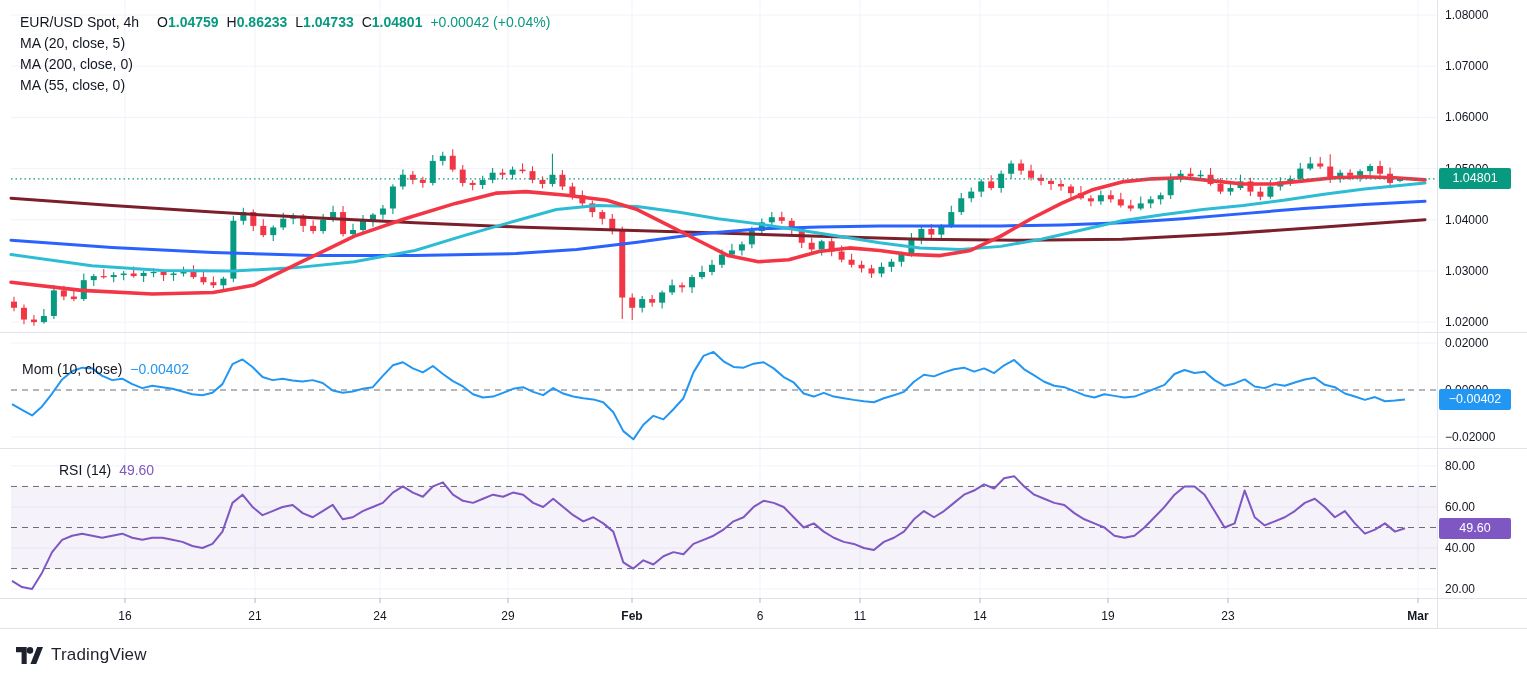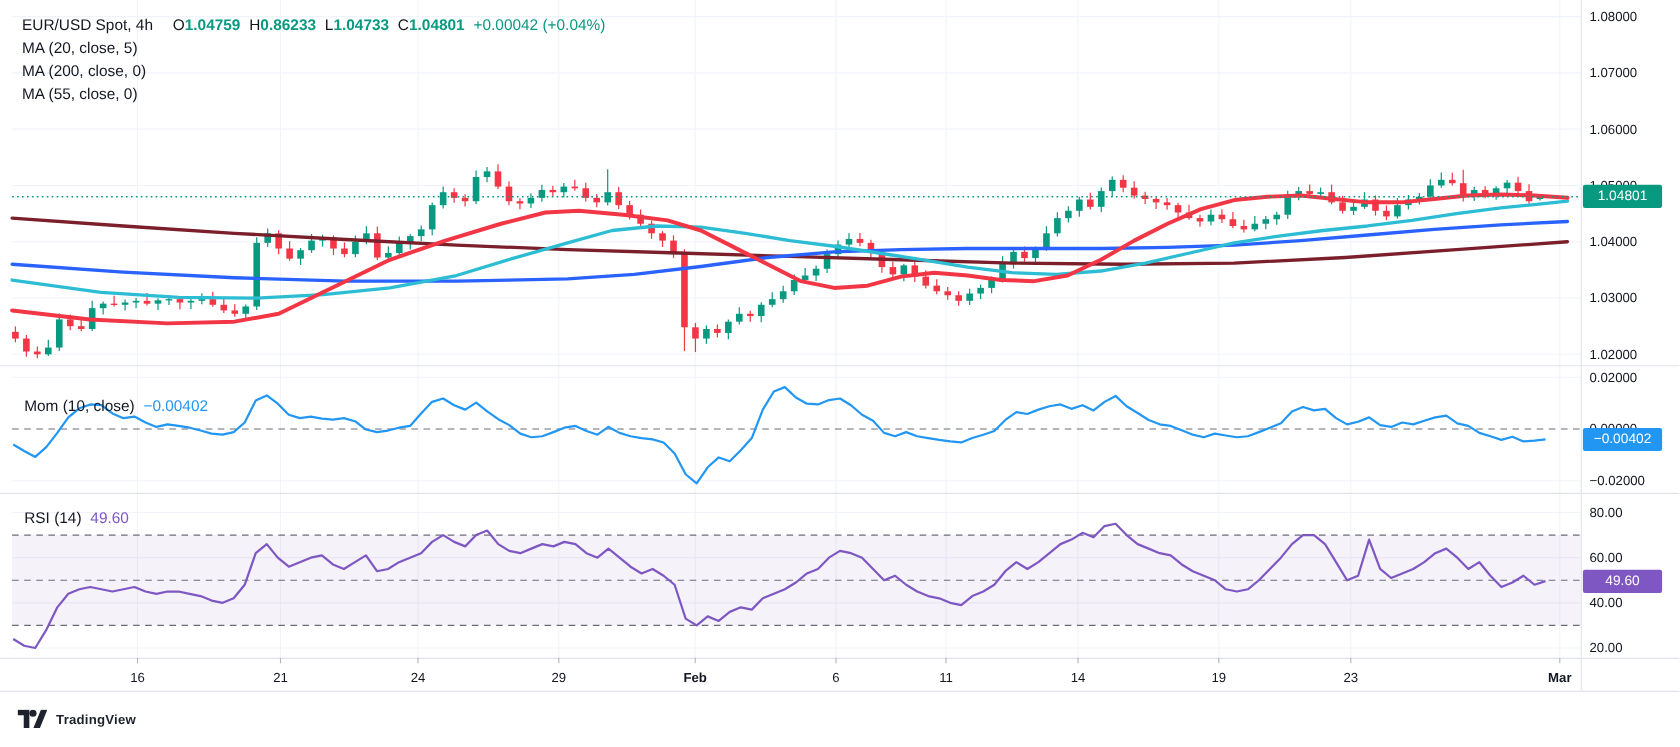--- a/index.html
+++ b/index.html
@@ -11,28 +11,28 @@
   .overlay{position:absolute;left:20px;top:12px;z-index:5;}
   .titleline{font-size:14px;color:#131722;white-space:nowrap;line-height:21px;}
   .titleline .sym{margin-right:10px;}
   .titleline .k{color:#131722;margin-left:8px;}
   .titleline .v{color:#089981;font-weight:bold;}
   .titleline .chg{color:#089981;margin-left:8px;}
   .ma-row{font-size:14px;color:#131722;line-height:21px;}
   .ind-label{position:absolute;left:22px;z-index:5;font-size:14px;color:#131722;white-space:nowrap;}
   .ind-label .val{margin-left:8px;}
   #mom-label{top:361px;} #mom-label .val{color:#2196f3;}
-  #rsi-label{top:462px;} #rsi-label .val{color:#7e57c2;}
+  #rsi-label{top:462px;margin-left:37px;} #rsi-label .val{color:#7e57c2;}
   .badge{position:absolute;left:1439px;width:72px;height:21px;z-index:6;color:#fff;
     font-size:12.5px;text-align:center;line-height:21px;border-radius:2px;}
   #price-badge{top:168px;background:#089981;}
   #mom-badge{top:389px;background:#2196f3;}
   #rsi-badge{top:518px;background:#7e57c2;}
   #logo{position:absolute;left:16px;top:645px;display:flex;align-items:center;gap:8px;z-index:5;}
-  #logo .brand{font-size:12px;font-weight:700;color:#1e222d;letter-spacing:0.2px;}
+  #logo .brand{font-size:17px;font-weight:400;color:#1e222d;letter-spacing:0.2px;}
 </style>
 </head>
 <body>
 
 <div id="root">
 
   <svg id="chart-svg" width="1527" height="679">
       <line x1="125" y1="0" x2="125" y2="598" stroke="#f0f3fa" stroke-width="1"></line>
       <line x1="255" y1="0" x2="255" y2="598" stroke="#f0f3fa" stroke-width="1"></line>
       <line x1="380" y1="0" x2="380" y2="598" stroke="#f0f3fa" stroke-width="1"></line>

